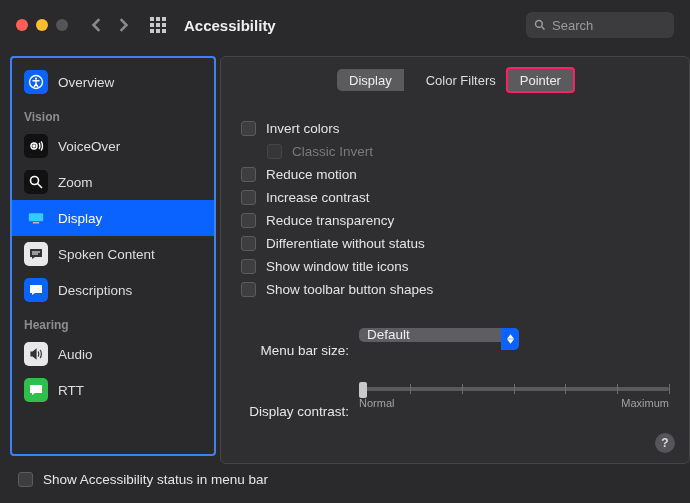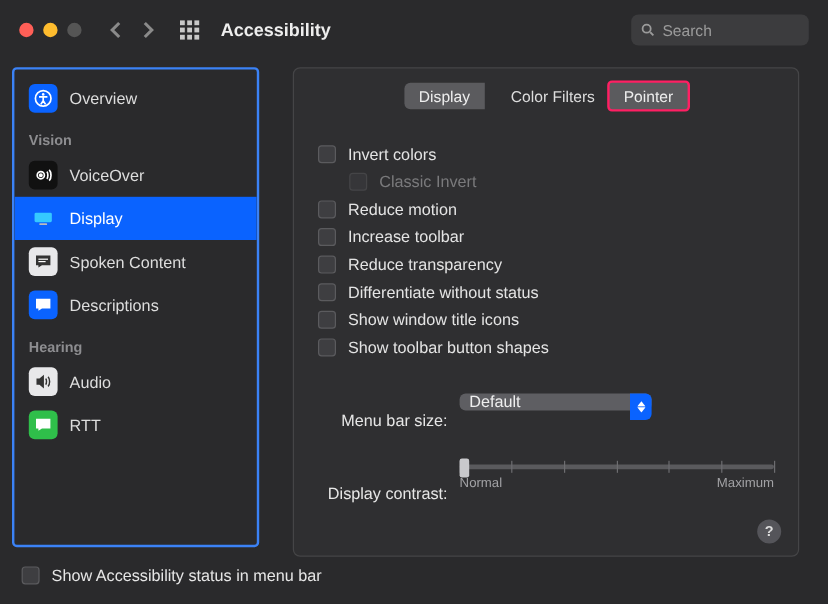--- a/index.html
+++ b/index.html
@@ -22,21 +22,21 @@
   .grid-icon { display: grid; grid-template-columns: repeat(3,4px); grid-template-rows: repeat(3,4px); gap: 2px; margin-left: 12px; }
   .grid-icon span { background: #c9c9c9; }
   .title { font-size: 15px; font-weight: 600; color: #eee; margin-left: 10px; }
   .searchbox {
     margin-left: auto; background: #3c3c3e; border-radius: 6px;
     height: 26px; width: 148px; display: flex; align-items: center;
     padding: 0 8px; color: #9b9b9b; font-size: 13px;
   }
   .searchbox svg { width: 12px; height: 12px; margin-right: 6px; stroke: #9b9b9b; fill: none; stroke-width: 2; }
 
-  .body { display: flex; padding: 6px 24px 0 10px; gap: 28px; height: 414px; }
+  .body { display: flex; padding: 6px 0 0 10px; gap: 4px; height: 414px; }
   .sidebar {
     width: 206px; height: 400px; border: 2px solid #3b82f6;
     border-radius: 4px; padding: 6px 0; overflow: hidden;
   }
   .side-section-label { color: #8d8d90; font-size: 12px; font-weight: 600; padding: 10px 12px 4px; }
   .side-item {
     display: flex; align-items: center; gap: 10px; height: 36px;
     padding: 0 12px; color: #ddd; font-size: 13.5px;
   }
   .side-item.selected { background: #0a63ff; color: #fff; }
@@ -161,20 +161,29 @@
       <div class="side-icon" style="background:#111">
         <svg viewBox="0 0 16 16" fill="none" stroke="#fff" stroke-width="1.4">
             <circle cx="6" cy="8" r="3"></circle>
             <circle cx="6" cy="8" r="1" fill="#fff"></circle>
             <path d="M11 5c1.2 1 1.2 5 0 6M13 3.5c2 2 2 7 0 9"></path>
           </svg>
       </div>
       <span>VoiceOver</span>
     </div>
 
+    <div class="side-item">
+      <div class="side-icon" style="background:#111">
+        <svg viewBox="0 0 16 16" fill="none" stroke="#fff" stroke-width="1.6">
+            <circle cx="6.5" cy="6.5" r="4"></circle>
+            <path d="M9.5 9.5L14 14"></path>
+          </svg>
+      </div>
+      <span>Zoom</span>
+    </div>
 
     <div class="side-item selected">
       <div class="side-icon" style="background:transparent">
         <svg viewBox="0 0 20 14">
             <rect x="1" y="1" width="18" height="10" rx="1.5" fill="#35c9ff"></rect>
             <rect x="6" y="12" width="8" height="2" rx="0.5" fill="#bbb"></rect>
           </svg>
       </div>
       <span>Display</span>
     </div>
@@ -237,21 +246,21 @@
     <div class="check-row sub">
       <div class="checkbox"></div>
       <span>Classic Invert</span>
     </div>
     <div class="check-row">
       <div class="checkbox"></div>
       <span>Reduce motion</span>
     </div>
     <div class="check-row">
       <div class="checkbox"></div>
-      <span>Increase toolbar</span>
+      <span>Increase contrast</span>
     </div>
     <div class="check-row">
       <div class="checkbox"></div>
       <span>Reduce transparency</span>
     </div>
     <div class="check-row">
       <div class="checkbox"></div>
       <span>Differentiate without status</span>
     </div>
     <div class="check-row">

